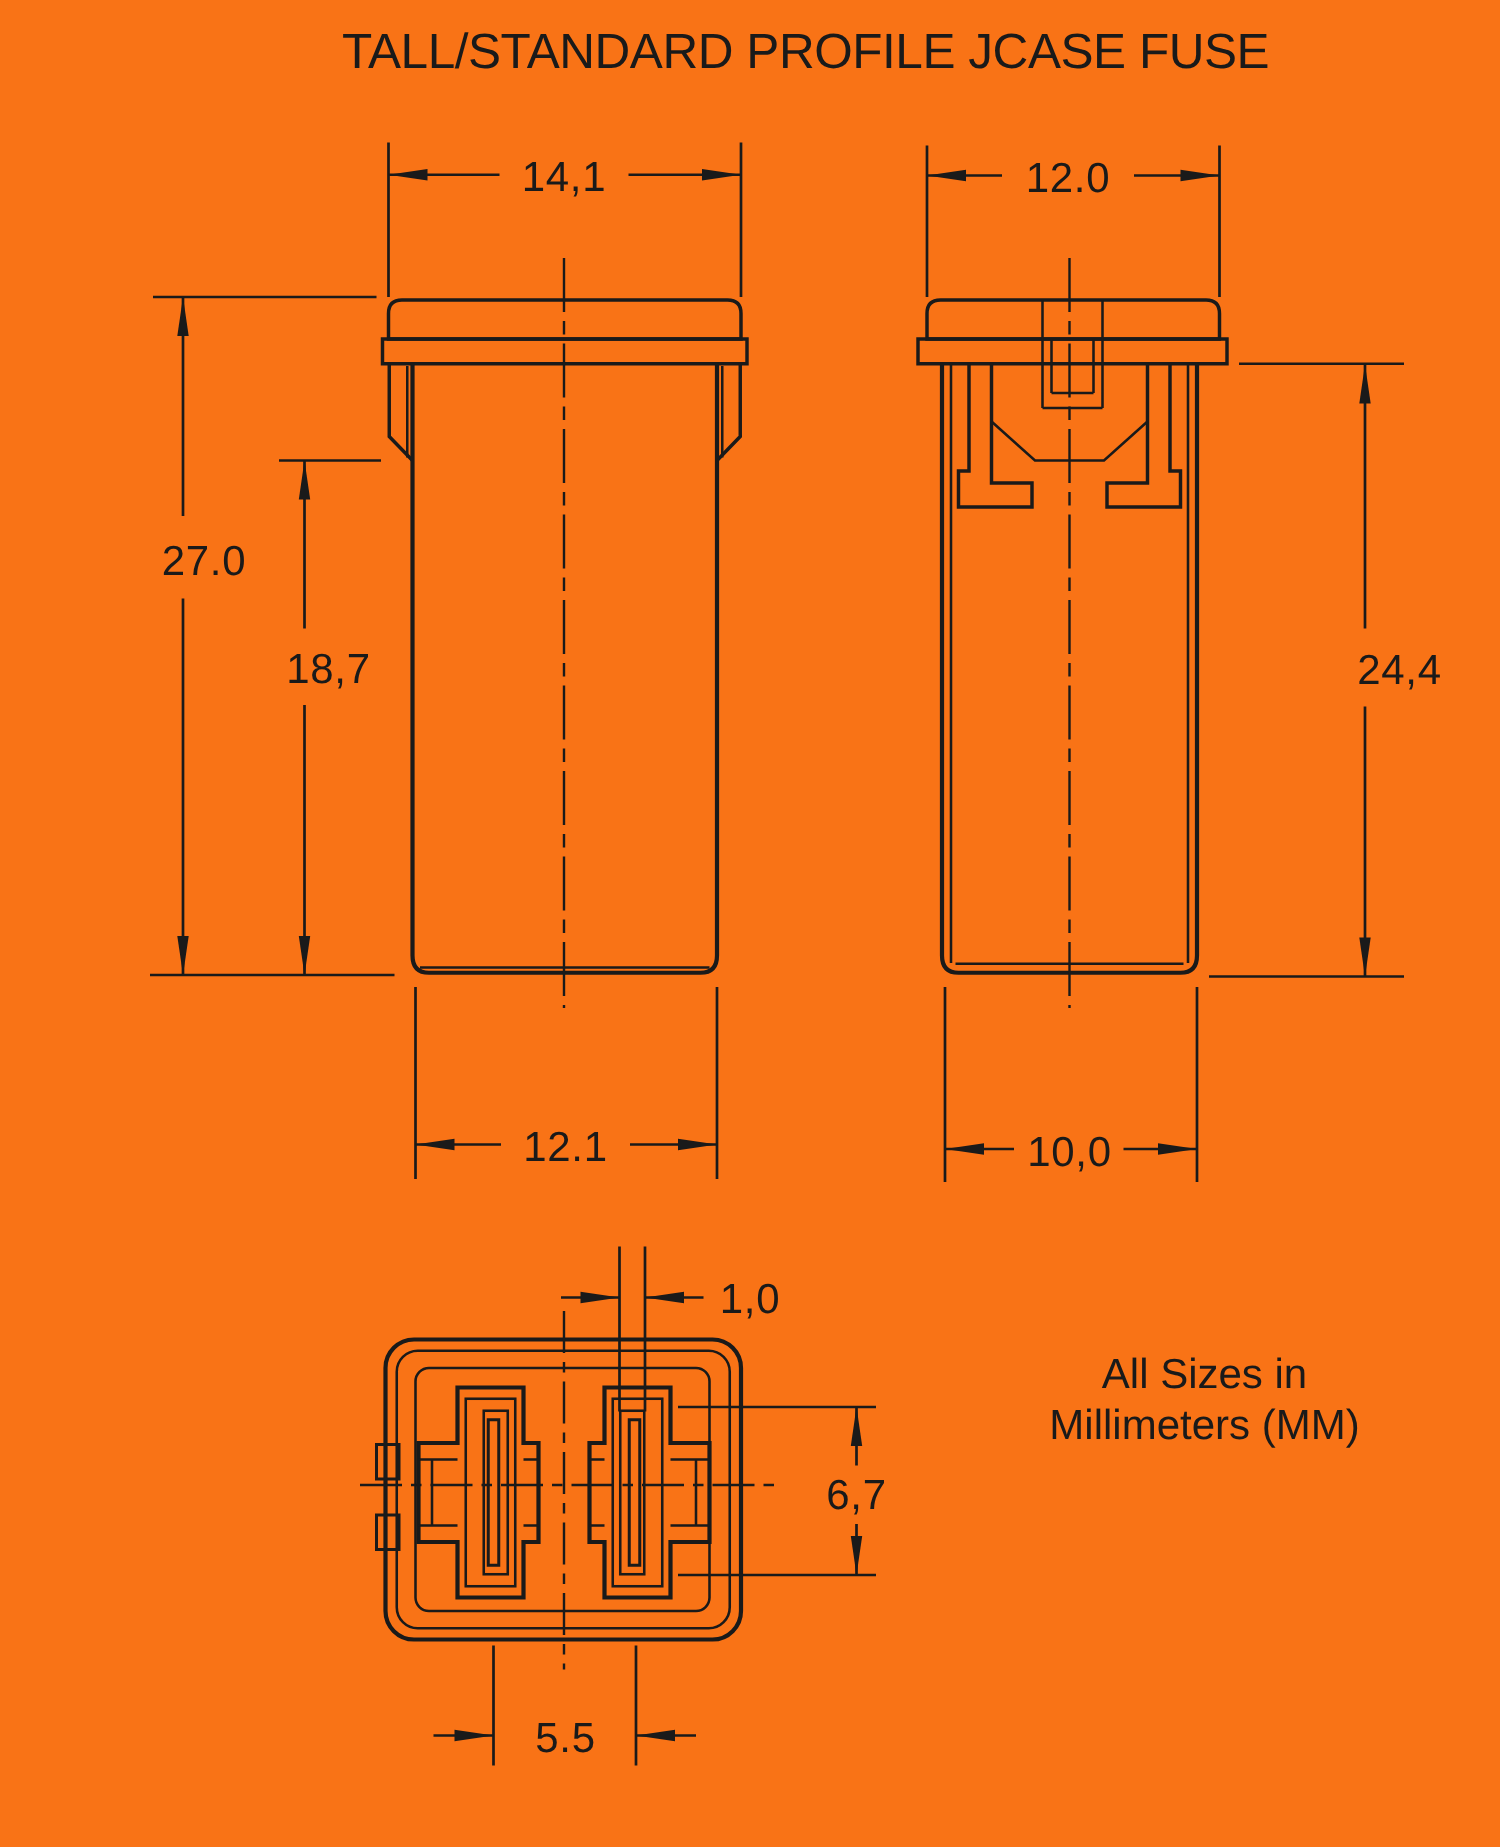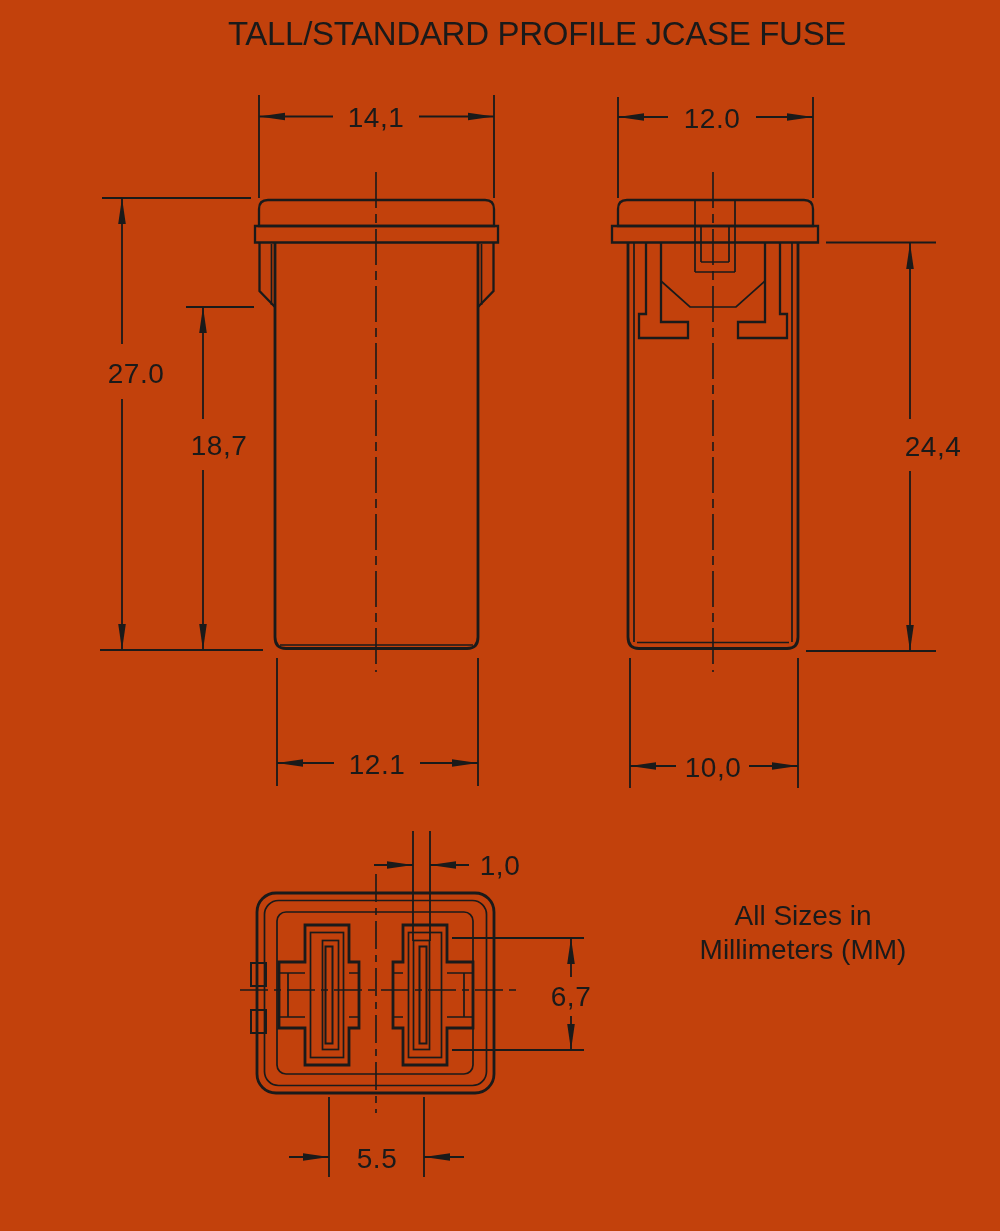--- a/index.html
+++ b/index.html
@@ -1,16 +1,16 @@
 <!DOCTYPE html>
 <html><head>
 <meta charset="utf-8">
 <style>
   html,body{margin:0;padding:0;background:#ffffff;}
-  .page{position:relative;width:1000px;height:1231px;background:#c2410c;overflow:hidden;
+  .page{position:relative;width:1000px;height:1231px;background:#f97316;overflow:hidden;
         font-family:"Liberation Sans",sans-serif;}
   svg{display:block;}
   .ln{stroke:#1a1a1a;fill:none;stroke-width:2;}
   .thick{stroke-width:2.8;}
   .med{stroke-width:2.3;}
   .thin{stroke-width:1.7;}
   .dim{stroke:#1a1a1a;fill:none;stroke-width:1.8;}
   .cl{stroke:#1a1a1a;fill:none;stroke-width:1.6;stroke-dasharray:36 6 9 6;}
   .clb{stroke:#1a1a1a;fill:none;stroke-width:1.6;stroke-dasharray:28 6 7 6;}
   text{fill:#1a1a1a;font-family:"Liberation Sans",sans-serif;}

